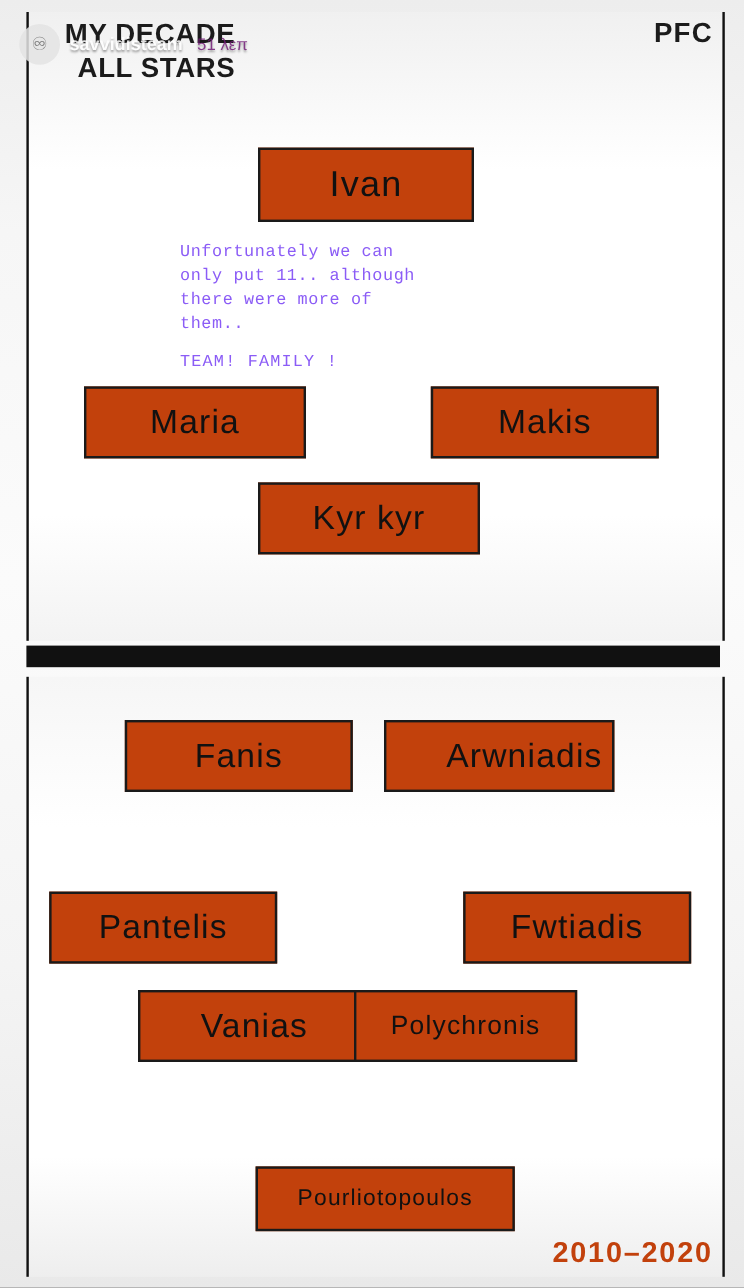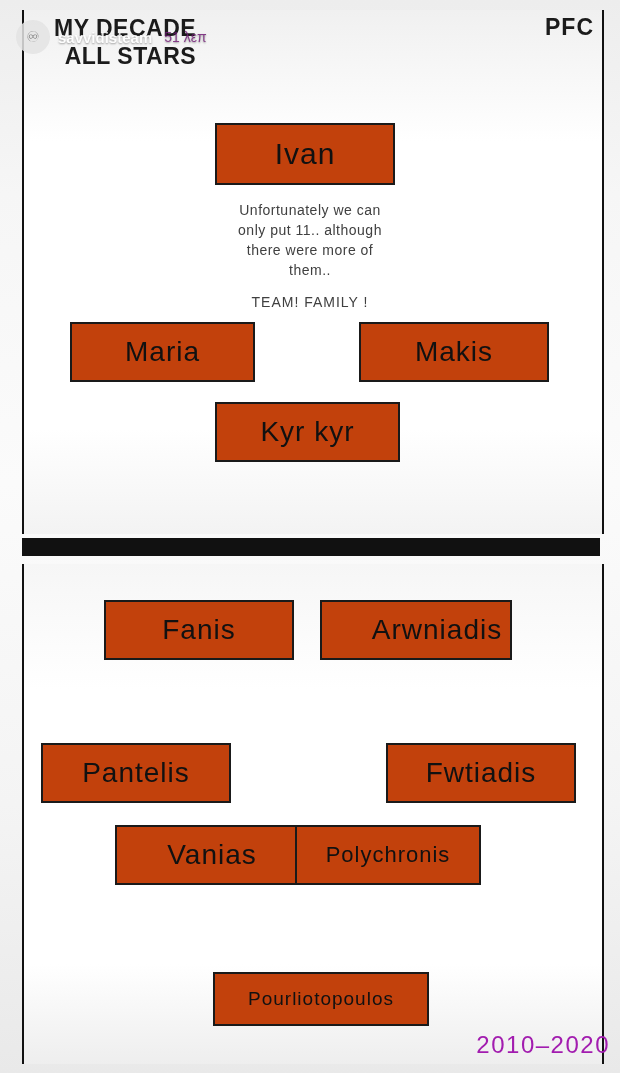--- a/index.html
+++ b/index.html
@@ -71,26 +71,26 @@
     position: absolute;
     right: 26px; top: 14px;
     font-family: "Liberation Sans", sans-serif;
     font-size: 23px;
     font-weight: 700;
     letter-spacing: 1px;
     color: #1b1b1b;
   }
   .footer-year {
     position: absolute;
-    right: 10px; bottom: 14px;
+    right: 26px; bottom: 14px;
     font-family: "Liberation Sans", sans-serif;
     font-size: 24px;
-    font-weight: 400;
+    font-weight: 700;
     letter-spacing: 1.5px;
-    color: #a21caf;
+    color: #c2410c;
   }
 
   
   .story-user {
     position: absolute;
     left: 16px; top: 20px;
     display: flex;
     align-items: center;
     gap: 8px;
     opacity: 0.85;
@@ -132,25 +132,25 @@
     letter-spacing: 1px;
     white-space: nowrap;
   }
   .sz-lg { font-size: 30px; }
   .sz-md { font-size: 28px; }
   .sz-sm { font-size: 22px; }
   .sz-xs { font-size: 19px; }
 
   .note {
     position: absolute;
-    text-align: center;
-    font-family: Liberation Sans, sans-serif;
+    text-align: left;
+    font-family: Liberation Mono, monospace;
     font-size: 14px;
     line-height: 20px;
-    color: #404040;
+    color: #8b5cf6;
     letter-spacing: 0.5px;
     white-space: pre-line;
   }
   .note.shout {
     font-size: 14px;
     letter-spacing: 1px;
   }
 </style>
 </head>
 <body>

